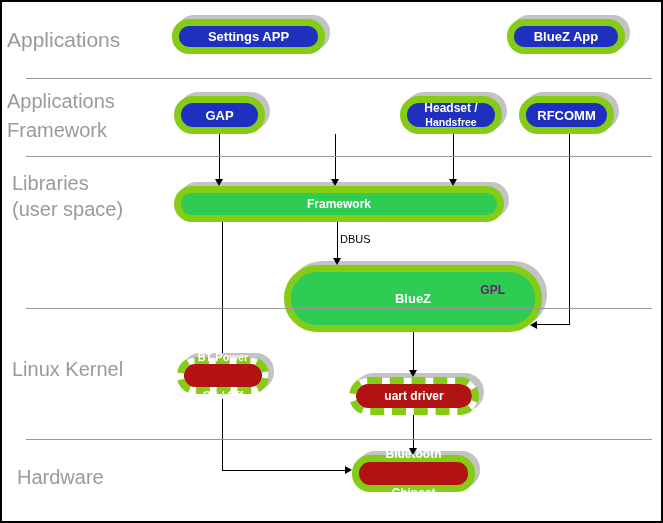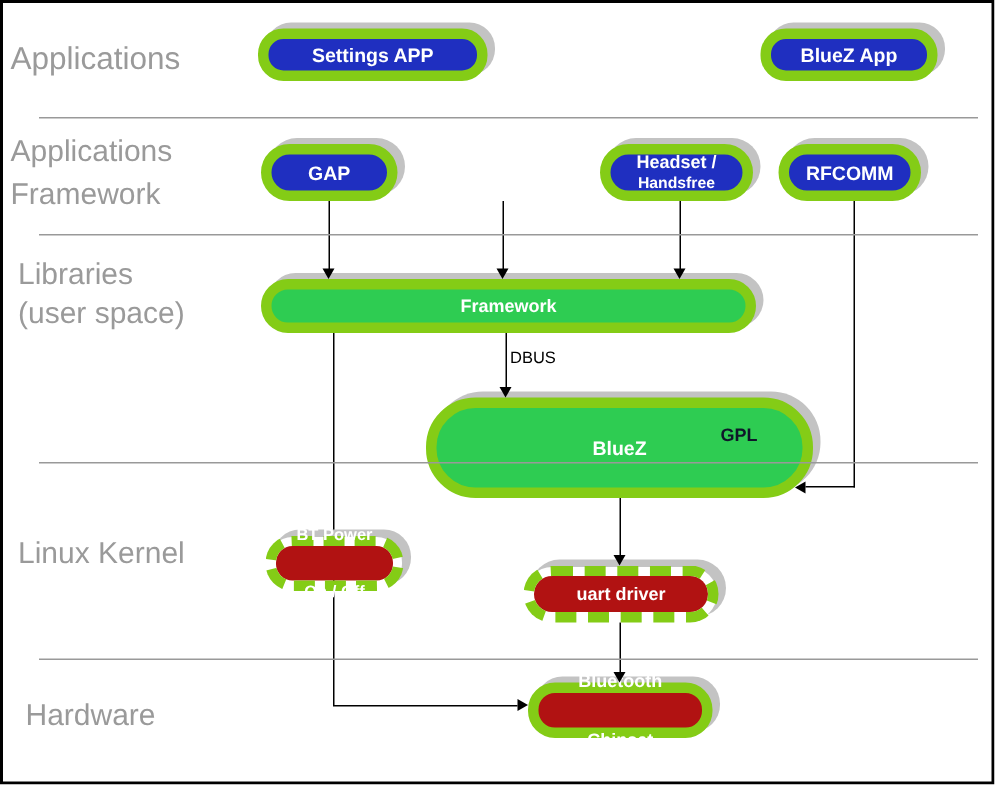--- a/index.html
+++ b/index.html
@@ -30,21 +30,21 @@
   .sub { line-height:15px; }
   .vline, .hline { position:absolute; background:#000; z-index:1; }
   .vline { width:1px; } .hline { height:1px; }
   .arr-down { position:absolute; width:0; height:0; z-index:4;
     border-left:4px solid transparent; border-right:4px solid transparent; border-top:7px solid #000; }
   .arr-left { position:absolute; width:0; height:0; z-index:4;
     border-top:4px solid transparent; border-bottom:4px solid transparent; border-right:7px solid #000; }
   .arr-right { position:absolute; width:0; height:0; z-index:4;
     border-top:4px solid transparent; border-bottom:4px solid transparent; border-left:7px solid #000; }
   .edge-label { position:absolute; color:#000; font-size:11px; z-index:2; }
-  .gpl { position:absolute; right:30px; top:11px; color:#0f172a; font-size:12px; }
+  .gpl { position:absolute; right:30px; top:11px; color:#701a75; font-size:12px; }
 </style>
 </head>
 <body>
 
 <div class="stage">
 
   <div class="divider" style="top:76px"></div>
   <div class="divider" style="top:154px"></div>
   <div class="divider" style="top:306px"></div>
   <div class="divider" style="top:437px"></div>

